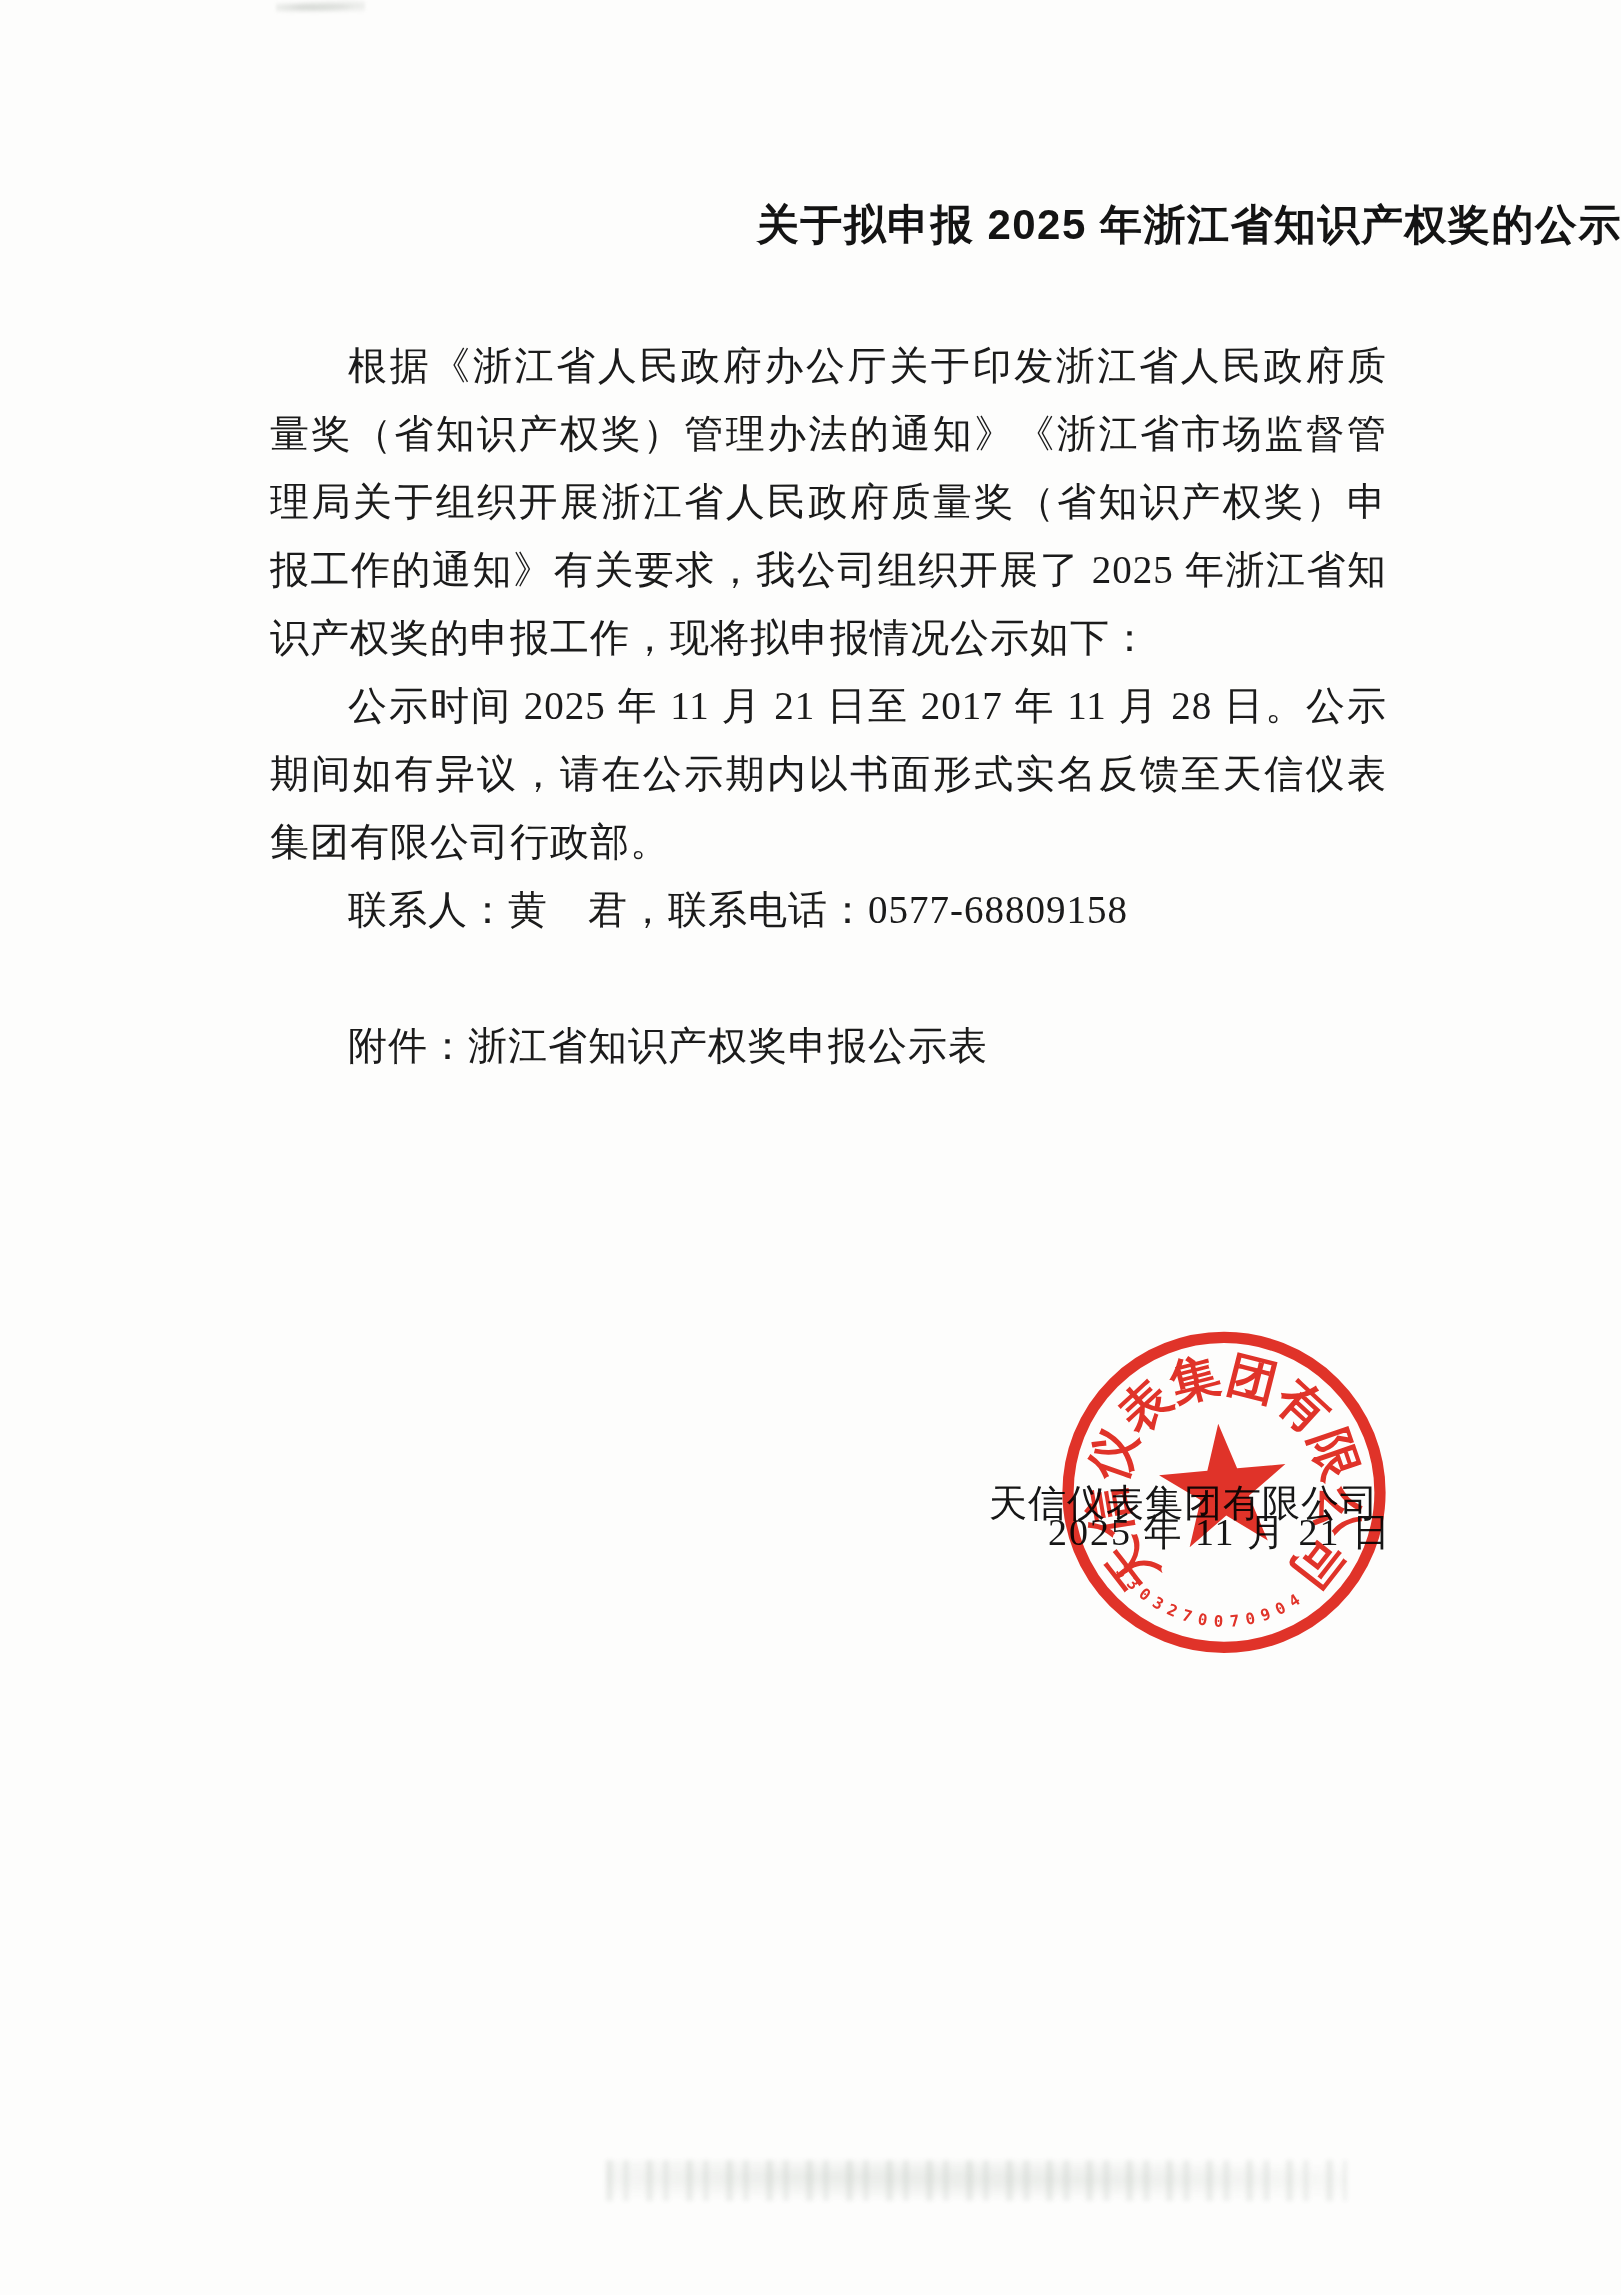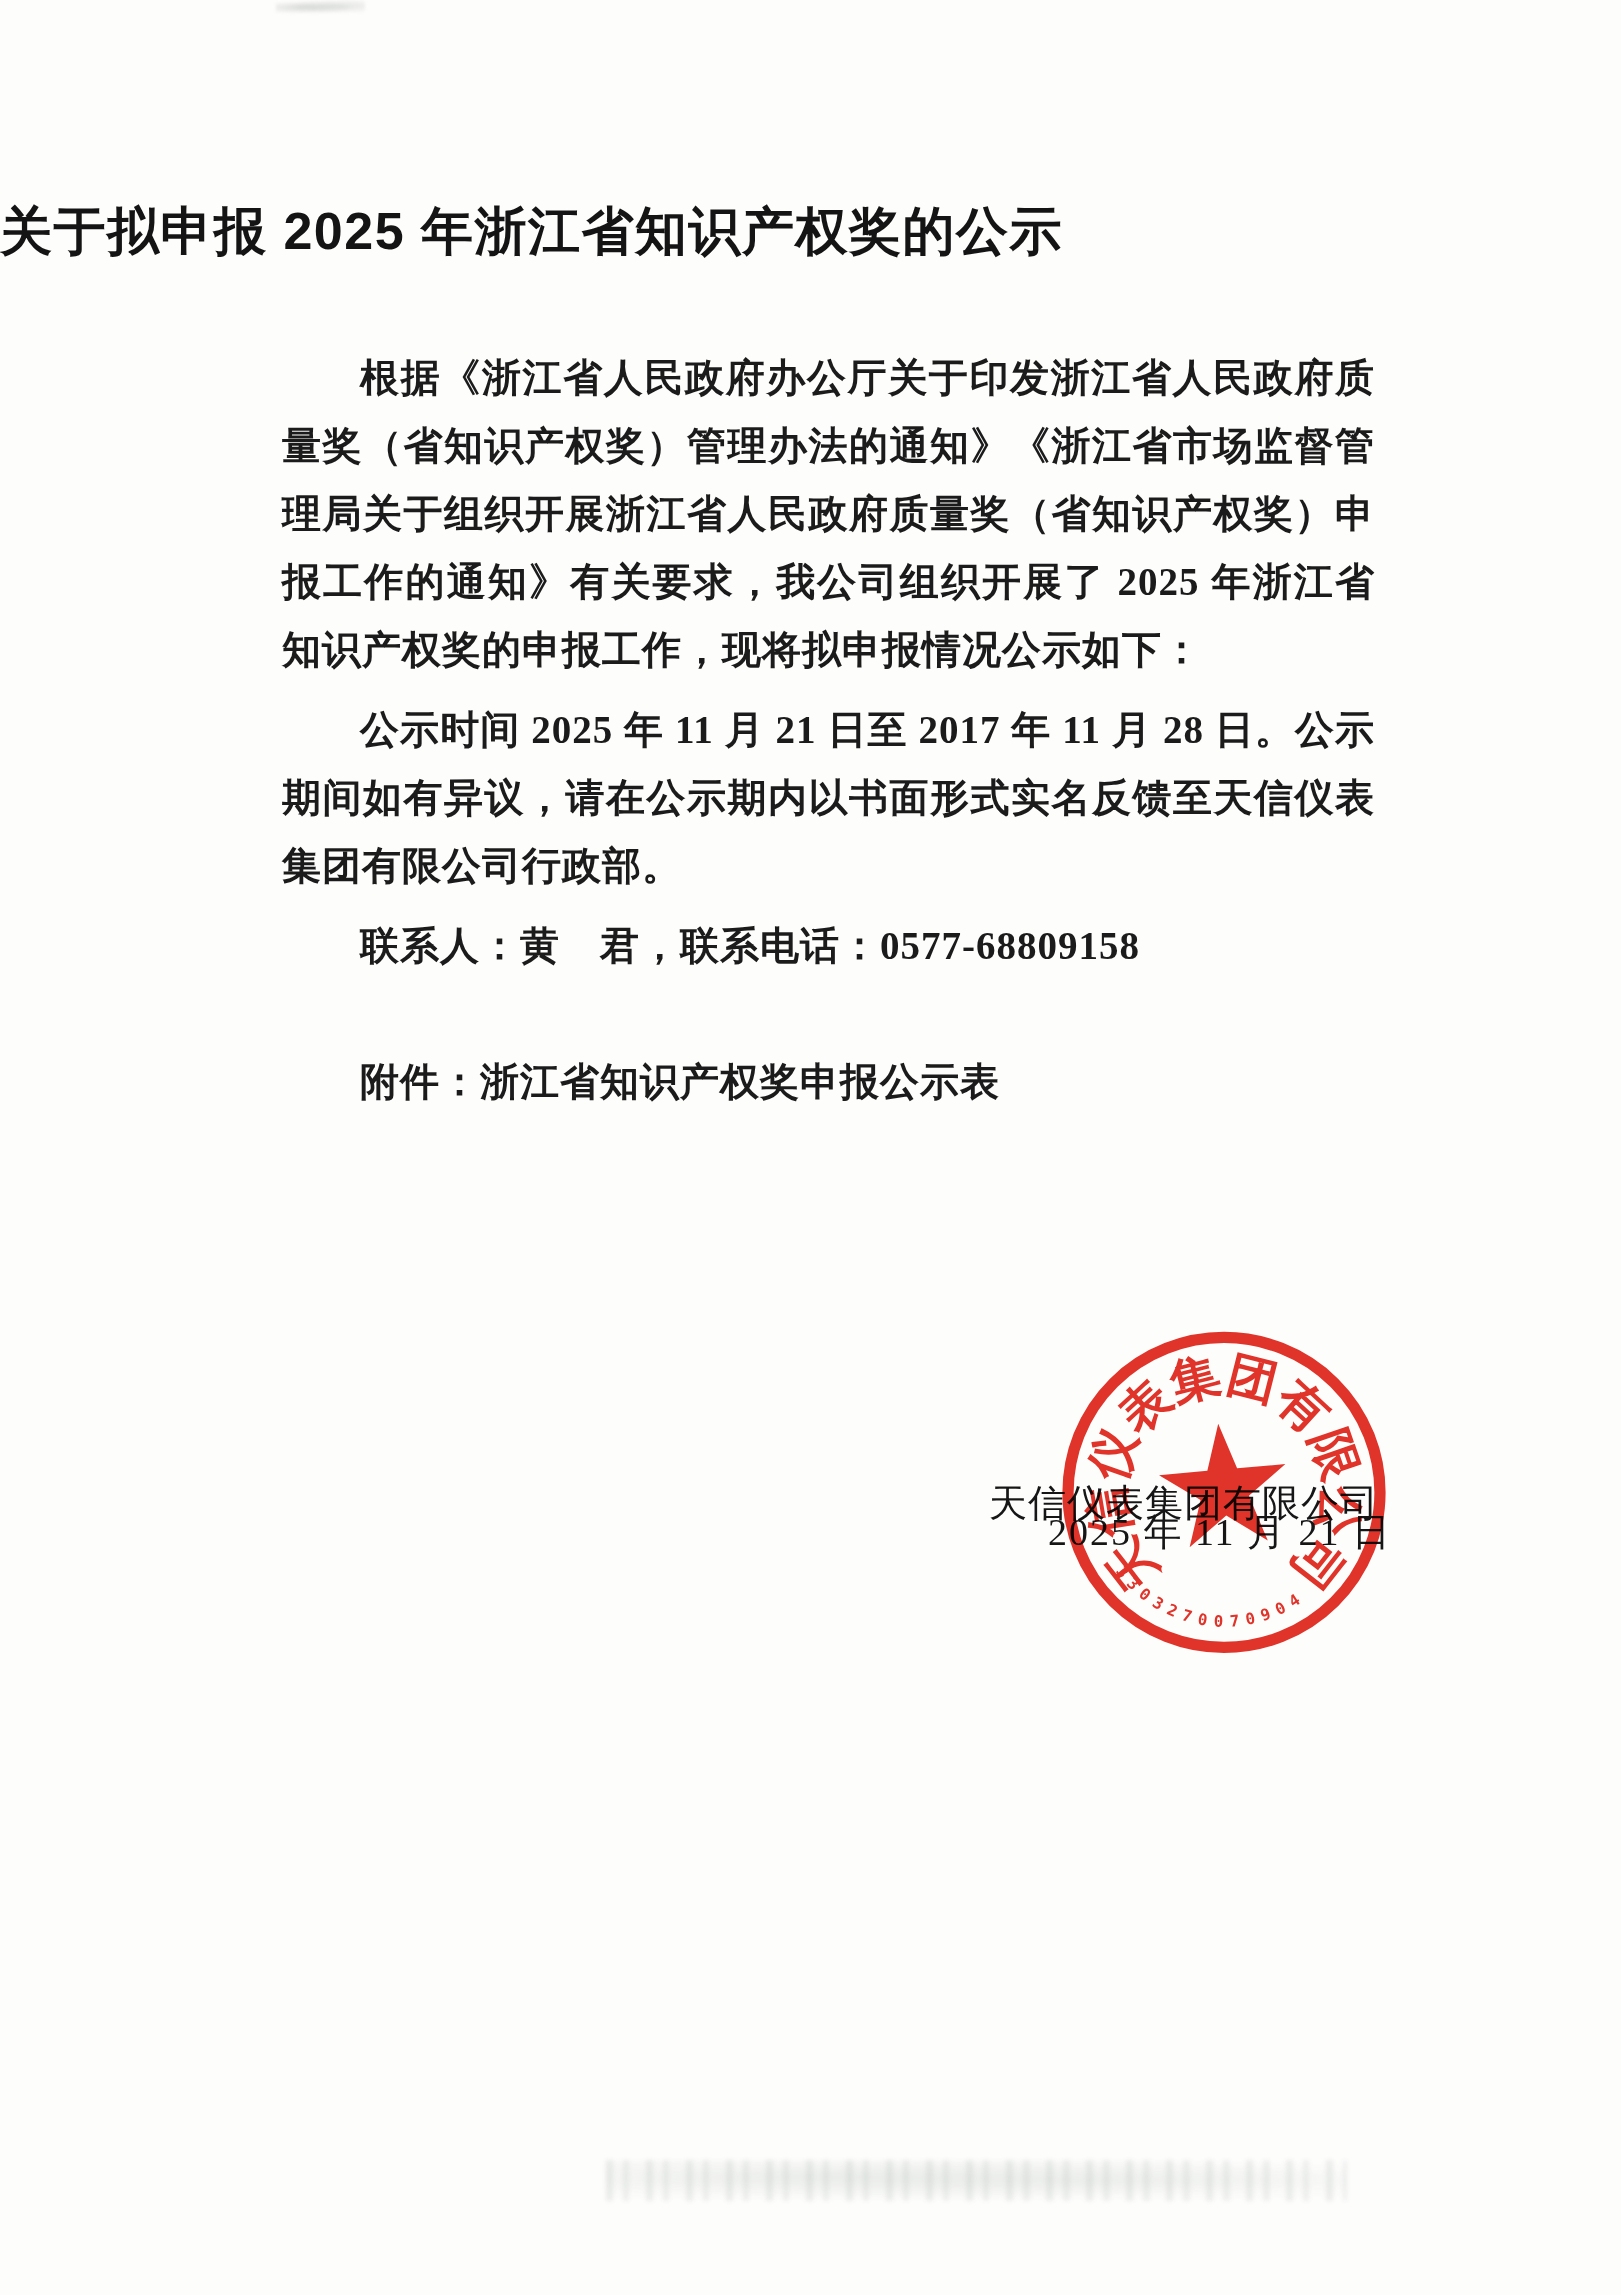--- a/index.html
+++ b/index.html
@@ -19,36 +19,35 @@
   .top-speck{
     position:absolute;left:276px;top:0;width:89px;height:15.3px;
     background:
       radial-gradient(ellipse at 30% 50%, rgba(120,130,120,.25), transparent 60%),
       radial-gradient(ellipse at 75% 40%, rgba(120,130,120,.18), transparent 60%);
     filter:blur(1.5px);
   }
   .doc-title{
     position:absolute;left:0;right:0;top:197px;
     margin:0;
-    text-align:left;
+    text-align:right;
     font-family:"Liberation Sans", sans-serif;
-    font-size:52px;font-weight:700;
+    font-size:42px;font-weight:700;
     letter-spacing:1.5px;
     color:#141414;
   }
   .doc-body{
     position:absolute;left:270px;top:332px;width:1117px;
     font-size:39px;line-height:68px;
     letter-spacing:1px;
     text-align:justify;
   }
   .doc-body p{
-    margin:12px;
+    margin:0;
     text-indent:78px;
-    font-weight:bold;
   }
   .doc-body p.attachment{
     margin-top:68px;
   }
   .signature-company{
     position:absolute;left:989px;top:1478px;
     font-size:38px;letter-spacing:1px;color:#161616;
     z-index:1;white-space:nowrap;
   }
   .signature-date{

